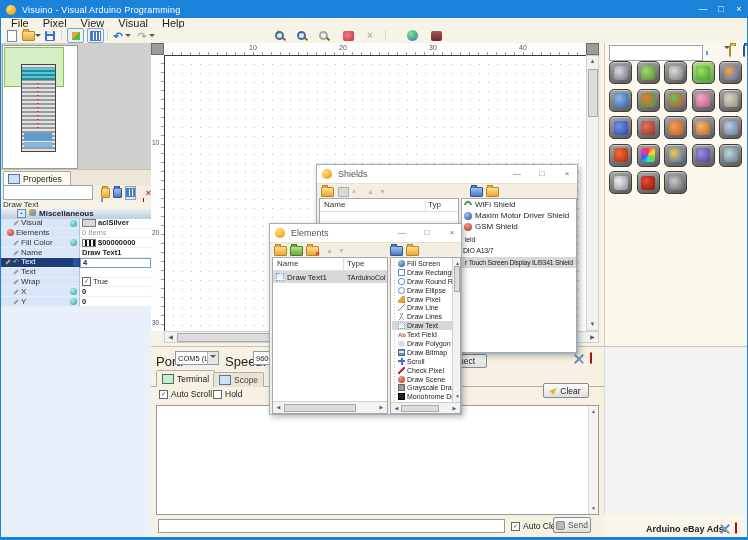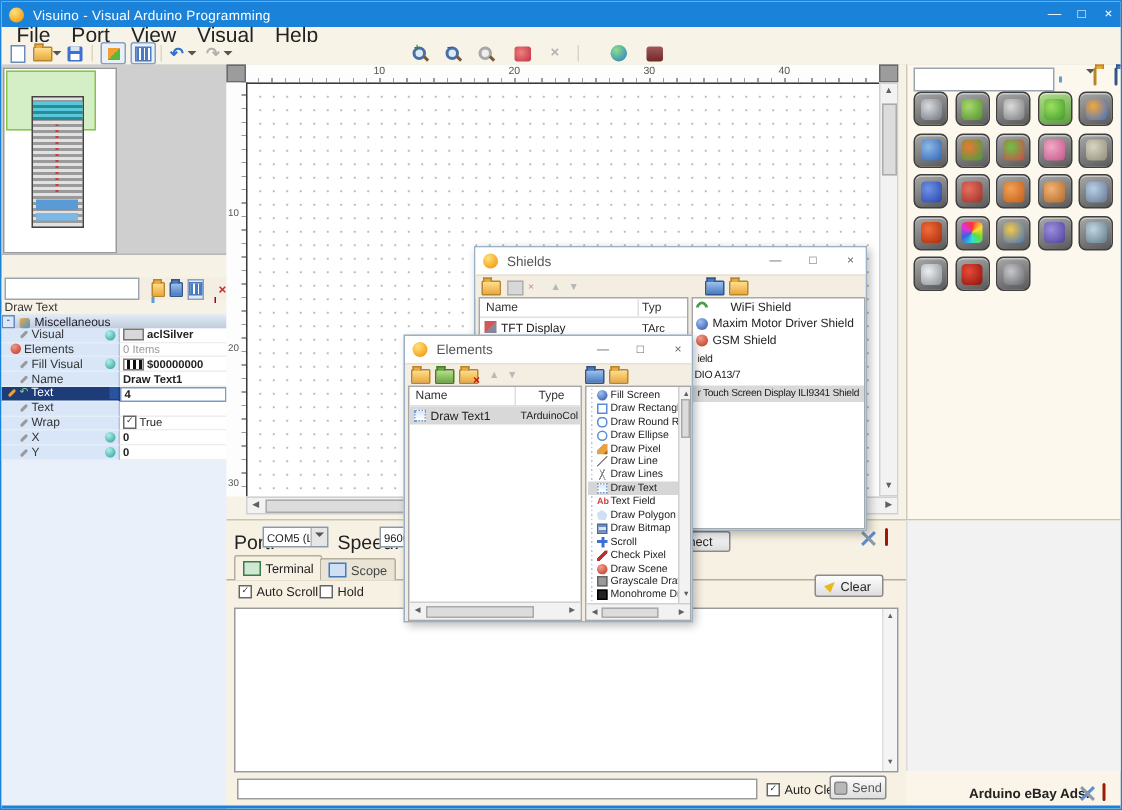--- a/index.html
+++ b/index.html
@@ -7,21 +7,21 @@
        font-family:"Liberation Sans",sans-serif;font-size:9px;color:#222;
        overflow:hidden;box-sizing:border-box;border:1px solid #1a82d8}
   .abs{position:absolute}
   
   .titlebar{position:absolute;left:0;top:0;width:748px;height:17px;background:#1a82d8;color:#fff;display:flex;align-items:center}
   .app-ico{width:10px;height:10px;border-radius:50%;background:radial-gradient(circle at 35% 30%,#ffe27a,#f5a623 70%,#c77d1e);margin:0 6px 0 5px}
   .wtitle{font-size:9px;letter-spacing:.2px}
   .wctl{position:absolute;top:0;height:17px;width:20px;text-align:center;line-height:17px;font-size:9px;color:#fff}
   
   .menubar{position:absolute;left:0;top:17px;width:748px;height:10px;background:#f8f3e7;display:flex;align-items:center;padding-left:3px}
-  .mitem{padding:0 7px;font-size:14px;line-height:10px}
+  .mitem{padding:0 7px;font-size:11px;line-height:10px}
   .mitem::first-letter{text-decoration:underline}
   
   .toolbar{position:absolute;left:0;top:27px;width:748px;height:15px;background:#f8f3e7;border-bottom:1px solid #e2dccb}
   .tbico{position:absolute;top:1px;display:flex;align-items:center;justify-content:center;width:14px;height:13px}
   .page{width:8px;height:10px;background:#fff;border:1px solid #6a8ab8}
   .disk{width:10px;height:10px;background:#3f6fd0;border-radius:1px;position:relative}
   .disk::before{content:"";position:absolute;top:0;left:2px;width:6px;height:3px;background:#d8e4f4}
   .disk::after{content:"";position:absolute;bottom:1px;left:2px;width:6px;height:4px;background:#fff}
   .mfold{width:11px;height:8px;border-radius:1px;background:linear-gradient(#ffdf8a,#eaa83f);border:1px solid #b8862a;position:relative}
   .mfold::before{content:"";position:absolute;top:-3px;left:0;width:4px;height:2px;background:#eaa83f;border:1px solid #b8862a;border-bottom:none}
@@ -70,21 +70,21 @@
   .funnel::after{content:"";position:absolute;left:4px;top:5px;width:2px;height:4px;background:#58a0d8}
   .pressed{width:12px;height:12px;border:1px solid #8aa0c0;background:#dfe9f6;display:flex;align-items:center;justify-content:center}
   .pinred{width:6px;height:6px;border-radius:50%;background:radial-gradient(circle at 35% 30%,#f09090,#c02020);position:relative}
   .pinred::after{content:"";position:absolute;left:2px;top:5px;width:1px;height:4px;background:#903}
   .redxico{color:#c03030;font-weight:bold;font-size:9px}
   .pobj{position:absolute;left:2px;top:199px;font-size:8px;color:#333}
   .ptree{position:absolute;left:0;top:208px;width:150px;height:98px;background:#f2f6fd}
   .prow{display:flex;height:9.8px;font-size:8px;line-height:9.8px}
   .pname{width:79px;background:#d9e6f7;border-right:1px solid #aec4dd;border-bottom:1px solid #e4edf8;display:flex;align-items:center;gap:2px;padding-left:12px;box-sizing:border-box;color:#333}
   .pval{flex:1;background:#fff;border-bottom:1px solid #eee;display:flex;align-items:center;gap:2px;padding-left:2px;font-weight:bold;font-size:7.5px}
-  .pgroup{display:flex;align-items:flex-end;gap:3px;height:9.8px;background:linear-gradient(#e6edf6,#bfccdd);font-weight:normal;font-size:8px;padding-left:0;color:#223}
+  .pgroup{display:flex;align-items:flex-start;gap:3px;height:9.8px;background:linear-gradient(#e6edf6,#bfccdd);font-weight:bold;font-size:8px;padding-left:16px;color:#223}
   .expbox{width:7px;height:7px;border:1px solid #6a8ab8;background:#d8e8f8;font-size:7px;line-height:5px;text-align:center;color:#335}
   .pawico{width:7px;height:7px;border-radius:2px;background:linear-gradient(135deg,#f0b040,#4a90d0)}
   .redball{width:7px;height:7px;border-radius:50%;background:radial-gradient(circle at 35% 30%,#f09a8a,#c03020)}
   .mini-wrench{width:6px;height:2px;background:#9a9a9a;border-radius:1px;transform:rotate(-45deg);flex:none}
   .mini-wrench.orange{background:#f0a030}
   .pin{width:7px;height:7px;border-radius:50%;background:radial-gradient(circle at 35% 30%,#aef0ea,#2a9a96);margin-left:auto;margin-right:2px;flex:none}
   .sw{width:12px;height:6px;border:1px solid #777;flex:none}
   .sw.silver{background:#d8d8d8}
   .sw.fill{background:repeating-linear-gradient(90deg,#fff 0 2px,#111 2px 4px)}
   .psel .pname{background:#1e3c78;color:#fff;border-right-color:#1e3c78}
@@ -184,21 +184,21 @@
   <div class="titlebar">
     <span class="app-ico"></span>
     <span class="wtitle">Visuino - Visual Arduino Programming</span>
     <span class="wctl" style="left:692px">—</span>
     <span class="wctl" style="left:710px">□</span>
     <span class="wctl" style="left:728px">×</span>
   </div>
 
   <div class="menubar">
     <span class="mitem">File</span>
-    <span class="mitem">Port</span>
+    <span class="mitem">Pixel</span>
     <span class="mitem">View</span>
     <span class="mitem">Visual</span>
     <span class="mitem">Help</span>
   </div>
 
   <div class="toolbar">
     <span class="tbico" style="left:4px">
         <span class="page"></span>
       </span>
     <span class="tbico" style="left:20px">
@@ -274,20 +274,26 @@
       <div class="mmview"></div>
       <div class="mmcomp">
         <div class="mmband"></div>
           <div class="mmdots"></div>
           <div class="mmb1"></div>
           <div class="mmb2"></div>
       </div>
     </div>
   </div>
 
+  <div class="ptabstrip">
+    <div class="ptab">
+      <span class="prop-ico"></span>
+      <span style="font-size:8.5px">Properties</span>
+    </div>
+  </div>
   <div class="psearchrow">
     <input class="psearch" aria-label="Properties" style="">
     <span style="margin-left:4px"><span class="funnel"></span></span>
     <span class="mfold" style="margin-left:4px"></span>
     <span class="mfold blue" style="margin-left:3px"></span>
     <span class="pressed" style="margin-left:3px">
         <span class="g-grid" style="width:7px;height:7px"></span>
       </span>
     <span style="margin-left:5px"><span class="pinred"></span></span>
     <span class="redxico" style="margin-left:5px">×</span>
@@ -316,21 +322,21 @@
           <span class="redball"></span>
           <span>Elements</span>
         </div>
       <div class="pval graytxt" style="font-weight:normal">
           <span>0 Items</span>
         </div>
     </div>
     <div class="prow">
       <div class="pname">
           <span class="mini-wrench"></span>
-          <span>Fill Visual</span>
+          <span>Fill Color</span>
           <span class="pin"></span>
         </div>
       <div class="pval">
           <span class="sw fill"></span>
           <span>$00000000</span>
         </div>
     </div>
     <div class="prow">
       <div class="pname">
           <span class="mini-wrench"></span>
@@ -580,28 +586,23 @@
       <span class="fico garrow" style="left:62px">▼</span>
       <span class="mfold blue fico" style="left:153px"></span>
       <span class="mfold fico" style="left:169px"></span>
     </div>
     <div class="pane" style="left:2px;top:33px;width:140px;height:155px">
       <div class="phead">
         <span class="abs" style="left:4px;top:1px">Name</span>
         <span class="abs" style="left:108px;top:1px">Typ</span>
         <span class="col2line" style="left:105px"></span>
       </div>
-      <div class="lrow">
-        <span class="s-tft" style="margin:0 3px"></span>
-        <span>TFT Display</span>
-        <span class="abs" style="left:108px;font-size:7.5px">TArc</span>
-      </div>
     </div>
     <div class="pane" style="left:144px;top:33px;width:116px;height:155px">
-      <div class="lrow" style="height:11px;padding-left:2px;gap:15px">
+      <div class="lrow" style="height:11px;padding-left:2px;gap:3px">
         <span class="wifi"></span>
         <span>WiFi Shield</span>
       </div>
       <div class="lrow" style="height:11px;padding-left:2px;gap:3px">
         <span class="eic s-ball-blue"></span>
         <span style="white-space:nowrap">Maxim Motor Driver Shield</span>
       </div>
       <div class="lrow" style="height:11px;padding-left:2px;gap:3px">
         <span class="eic s-ball-red"></span>
         <span>GSM Shield</span>
@@ -627,21 +628,21 @@
       <span class="mfold green fico" style="left:20px"></span>
       <span class="mfold redx fico" style="left:36px"></span>
       <span class="fico garrow" style="left:56px">▲</span>
       <span class="fico garrow" style="left:68px">▼</span>
       <span class="mfold blue fico" style="left:120px"></span>
       <span class="mfold fico" style="left:136px"></span>
     </div>
     <div class="pane" style="left:2px;top:33px;width:116px;height:157px">
       <div class="phead">
         <span class="abs" style="left:4px;top:1px">Name</span>
-        <span class="abs" style="left:86px;top:1px">Type</span>
+        <span class="abs" style="left:74px;top:1px">Type</span>
         <span class="col2line" style="left:70px"></span>
       </div>
       <div class="lrow sel">
         <span class="eic s-text" style="margin:0 3px"></span>
         <span>Draw Text1</span>
         <span class="abs" style="left:74px;font-size:7px">TArduinoCol</span>
       </div>
       <div class="scroll" style="left:0;top:143px;width:114px;height:12px;border:none;border-top:1px solid #d0d0d0">
         <span class="sarrow" style="left:0;top:0;line-height:11px;font-size:5px">◀</span>
         <span class="sarrow" style="right:0;top:0;line-height:11px;font-size:5px">▶</span>

